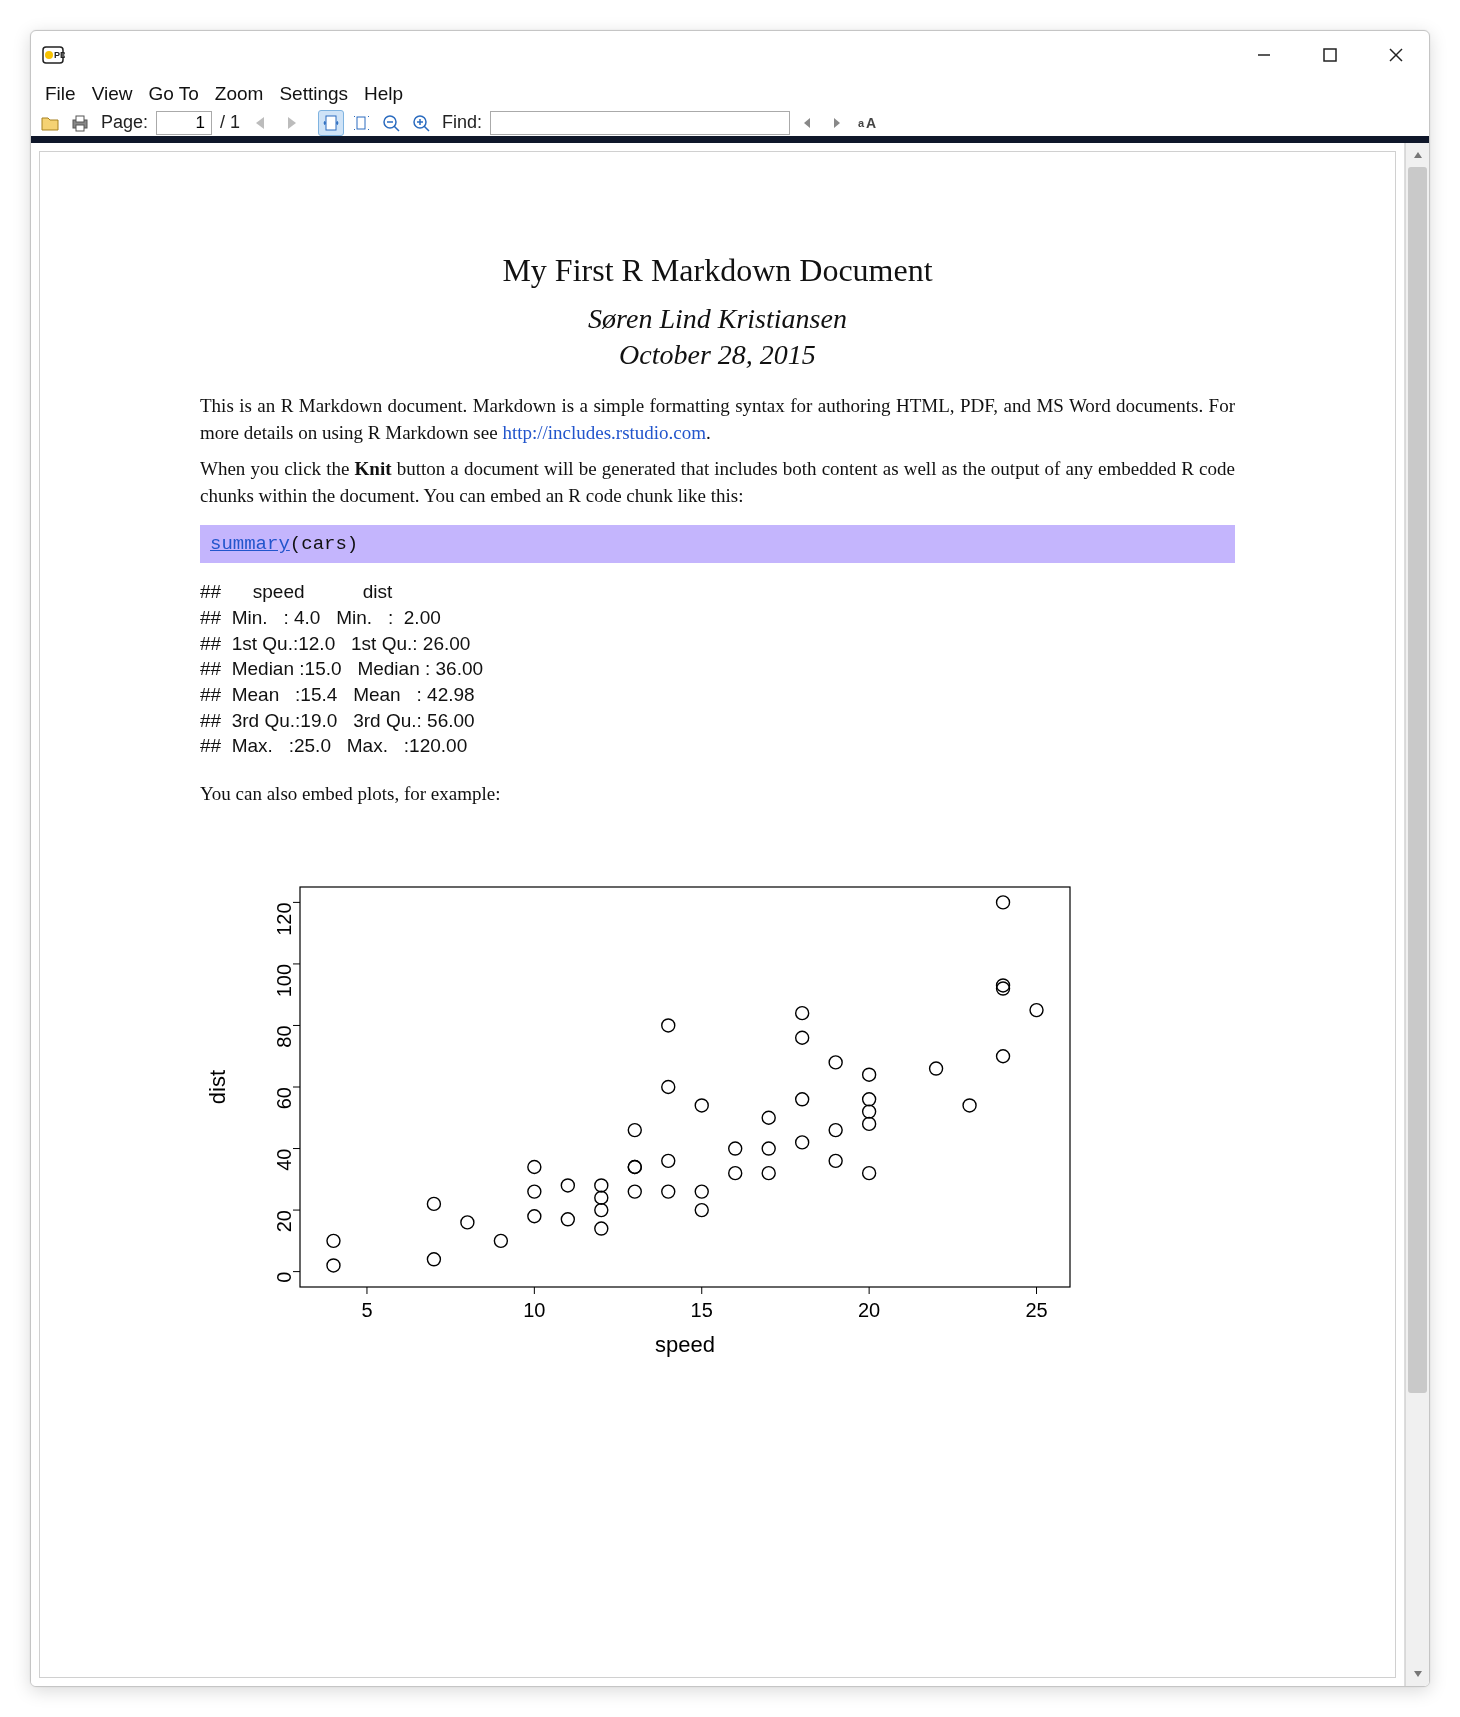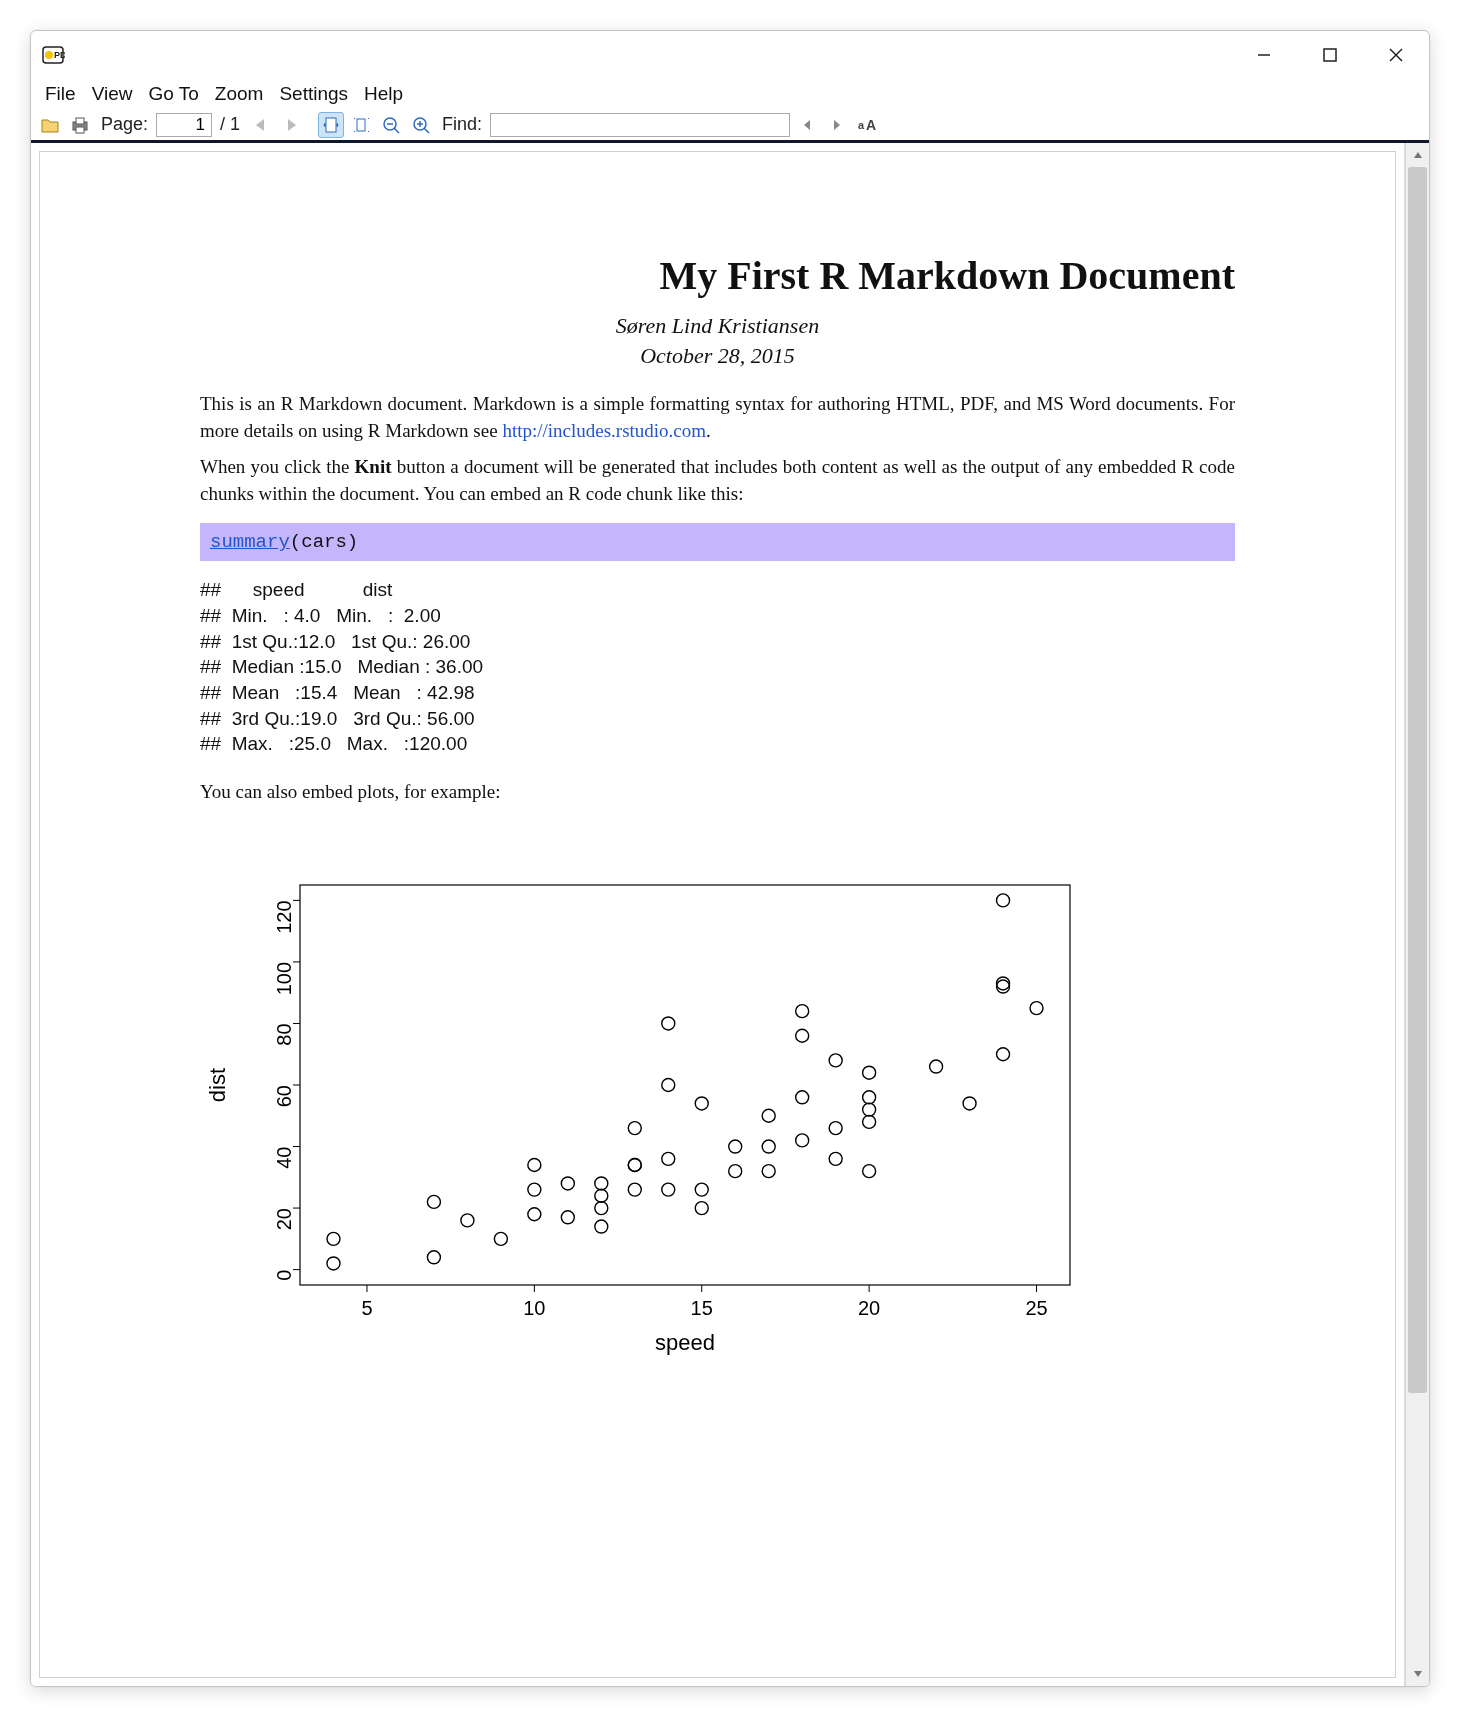--- a/index.html
+++ b/index.html
@@ -58,21 +58,21 @@
     font-size:19px;
     color:#111;
   }
   .menubar span { padding:2px 6px; }
   .toolbar {
     height:34px;
     display:flex;
     align-items:center;
     padding:0 6px;
     gap:4px;
-    border-bottom:3px solid #0f172a;
+    border-bottom:7px solid #0f172a;
     font-size:18px;
   }
   .tb-btn {
     width:26px; height:26px;
     display:inline-flex; align-items:center; justify-content:center;
     border-radius:3px;
   }
   .tb-btn.sel { background:#cfe3f7; border:1px solid #7fb3e0; }
   .tb-text { padding:0 4px; color:#222; }
   .page-input {
@@ -110,29 +110,29 @@
     width:100%;
     height:100%;
     background:#fff;
     border:1px solid #d0d0d0;
     padding:100px 160px 20px 160px;
     font-family: Georgia, "Times New Roman", serif;
     color:#111;
     overflow:hidden;
   }
   .doc-title {
-    text-align:right;
-    font-size:40px;
-    font-weight:700;
+    text-align:center;
+    font-size:32px;
+    font-weight:400;
     margin:0 0 14px 0;
   }
   .doc-author, .doc-date {
     text-align:center;
     font-style:italic;
-    font-size:22px;
+    font-size:28px;
     margin:4px 0;
   }
   .doc-p {
     font-size:19px;
     line-height:1.4;
     text-align:justify;
     margin:22px 0 10px 0;
   }
   .doc-link { color:#2255cc; }
   .codebox {

